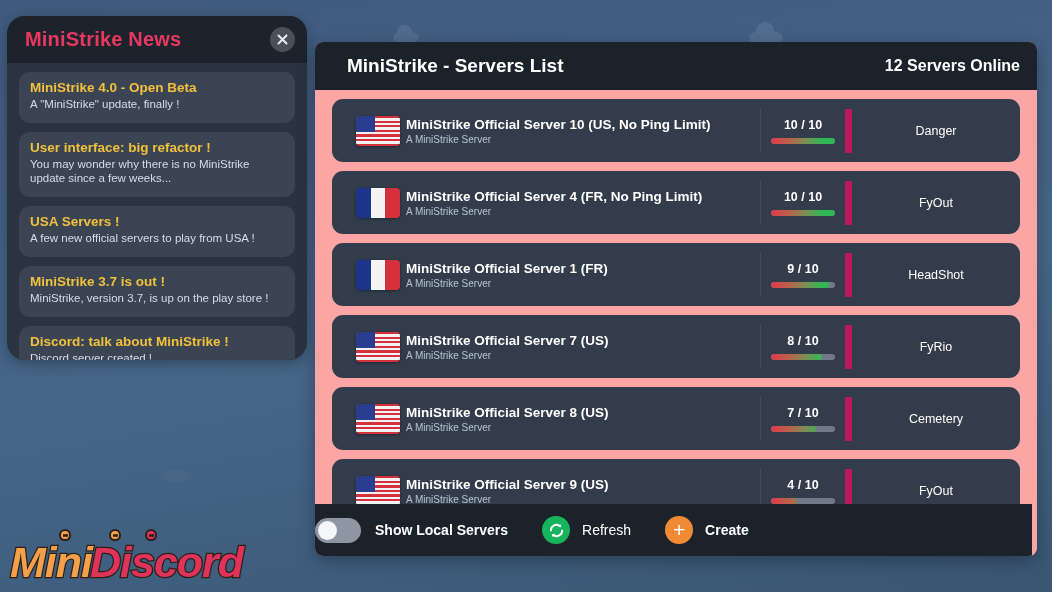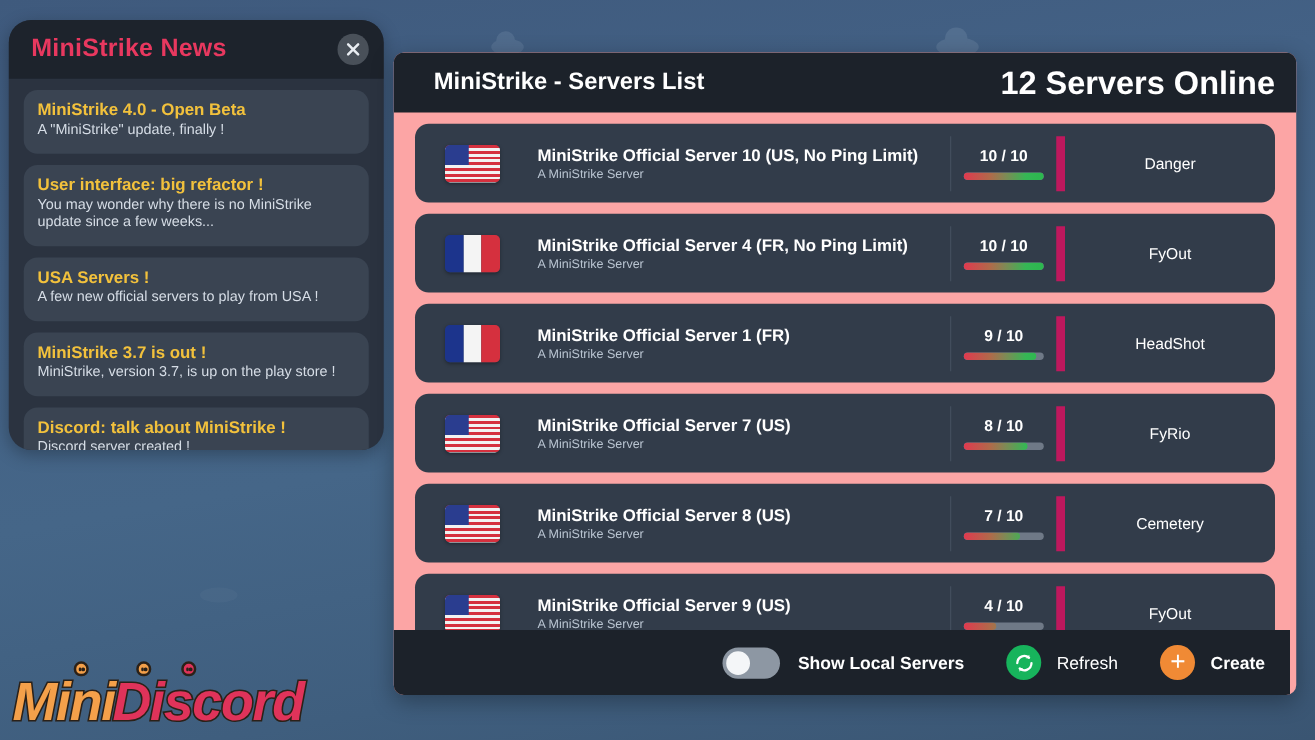--- a/index.html
+++ b/index.html
@@ -51,21 +51,21 @@
   #servers-panel {
     position: absolute; left: 315px; top: 42px; width: 722px; height: 514px;
     background: #fca5a5; border-radius: 8px; overflow: hidden;
     box-shadow: 0 5px 18px rgba(0,0,0,.3);
   }
   #servers-header {
     height: 48px; background: #1c222a; display: flex; align-items: center;
     justify-content: space-between; padding: 0 17px 0 32px;
   }
   #servers-header-title { color: #fff; font-size: 19px; font-weight: bold; }
-  #servers-online-count { color: #fff; font-size: 26px; font-weight: bold; }
+  #servers-online-count { color: #fff; font-size: 16px; font-weight: bold; }
 
   #servers-list {
     position: absolute; top: 48px; left: 0; right: 0; bottom: 0;
     padding: 9px 17px 0 17px; display: flex; flex-direction: column; gap: 9px;
     overflow: hidden;
   }
   .server-row {
     flex: 0 0 auto; height: 63px; background: #323c4a; border-radius: 11px;
     display: flex; align-items: center; cursor: pointer;
   }
@@ -76,41 +76,41 @@
   .flag-us { background: repeating-linear-gradient(to bottom,#d5303e 0,#d5303e 2.3px,#f2f2f2 2.3px,#f2f2f2 4.6px); position: relative; }
   .flag-us:before {
     content:""; position:absolute; left:0; top:0; width:19px; height:16px; background:#2a3d8f;
   }
   .flag-fr { display: flex; }
   .flag-fr i { display: block; height: 100%; flex: 1; }
   .flag-fr i:nth-child(1){ background:#1c348c; }
   .flag-fr i:nth-child(2){ background:#f4f4f4; }
   .flag-fr i:nth-child(3){ background:#d5303e; }
 
-  .server-info { flex: 1 1 auto; padding-left: 30px; min-width: 0; }
+  .server-info { flex: 1 1 auto; padding-left: 6px; min-width: 0; }
   .server-name { color: #fff; font-size: 13.5px; font-weight: bold; margin-bottom: 2px; white-space: nowrap; }
   .server-sub { color: #b9c4d1; font-size: 10px; }
 
   .server-players {
     width: 92px; flex: 0 0 auto; border-left: 1px solid #424d5c; border-right: 7px solid #be185d;
     height: 44px; display: flex; flex-direction: column; align-items: center; justify-content: center; gap: 6px;
   }
   .players-count { color: #fff; font-size: 12.5px; font-weight: bold; }
   .players-bar { width: 64px; height: 6px; border-radius: 3px; background: #6f7987; overflow: hidden; }
   .players-bar-fill {
     height: 100%; border-radius: 3px;
     background: linear-gradient(to right, #e0394f 0%, #b06a4a 33%, #7f8a55 52%, #35b755 78%, #2bb84e 100%);
     background-size: 64px 100%;
   }
   .server-map { width: 168px; flex: 0 0 auto; text-align: center; color: #fff; font-size: 12.5px; }
 
   
   #servers-bottom-bar {
     position: absolute; left: 0; right: 5px; bottom: 0; height: 52px;
-    background: #1c222a; display: flex; align-items: center; justify-content: flex-end;
+    background: #1c222a; display: flex; align-items: center; 
     padding-right: 20px; gap: 0;
   }
   .bb-group { display: flex; align-items: center; }
   #toggle-local-servers {
     width: 46px; height: 25px; border-radius: 13px; background: #8d97a3;
     position: relative; cursor: pointer; flex: 0 0 auto;
   }
   #toggle-local-servers .knob {
     position: absolute; width: 19px; height: 19px; border-radius: 50%;
     background: #f4f6f8; left: 3px; top: 3px;

